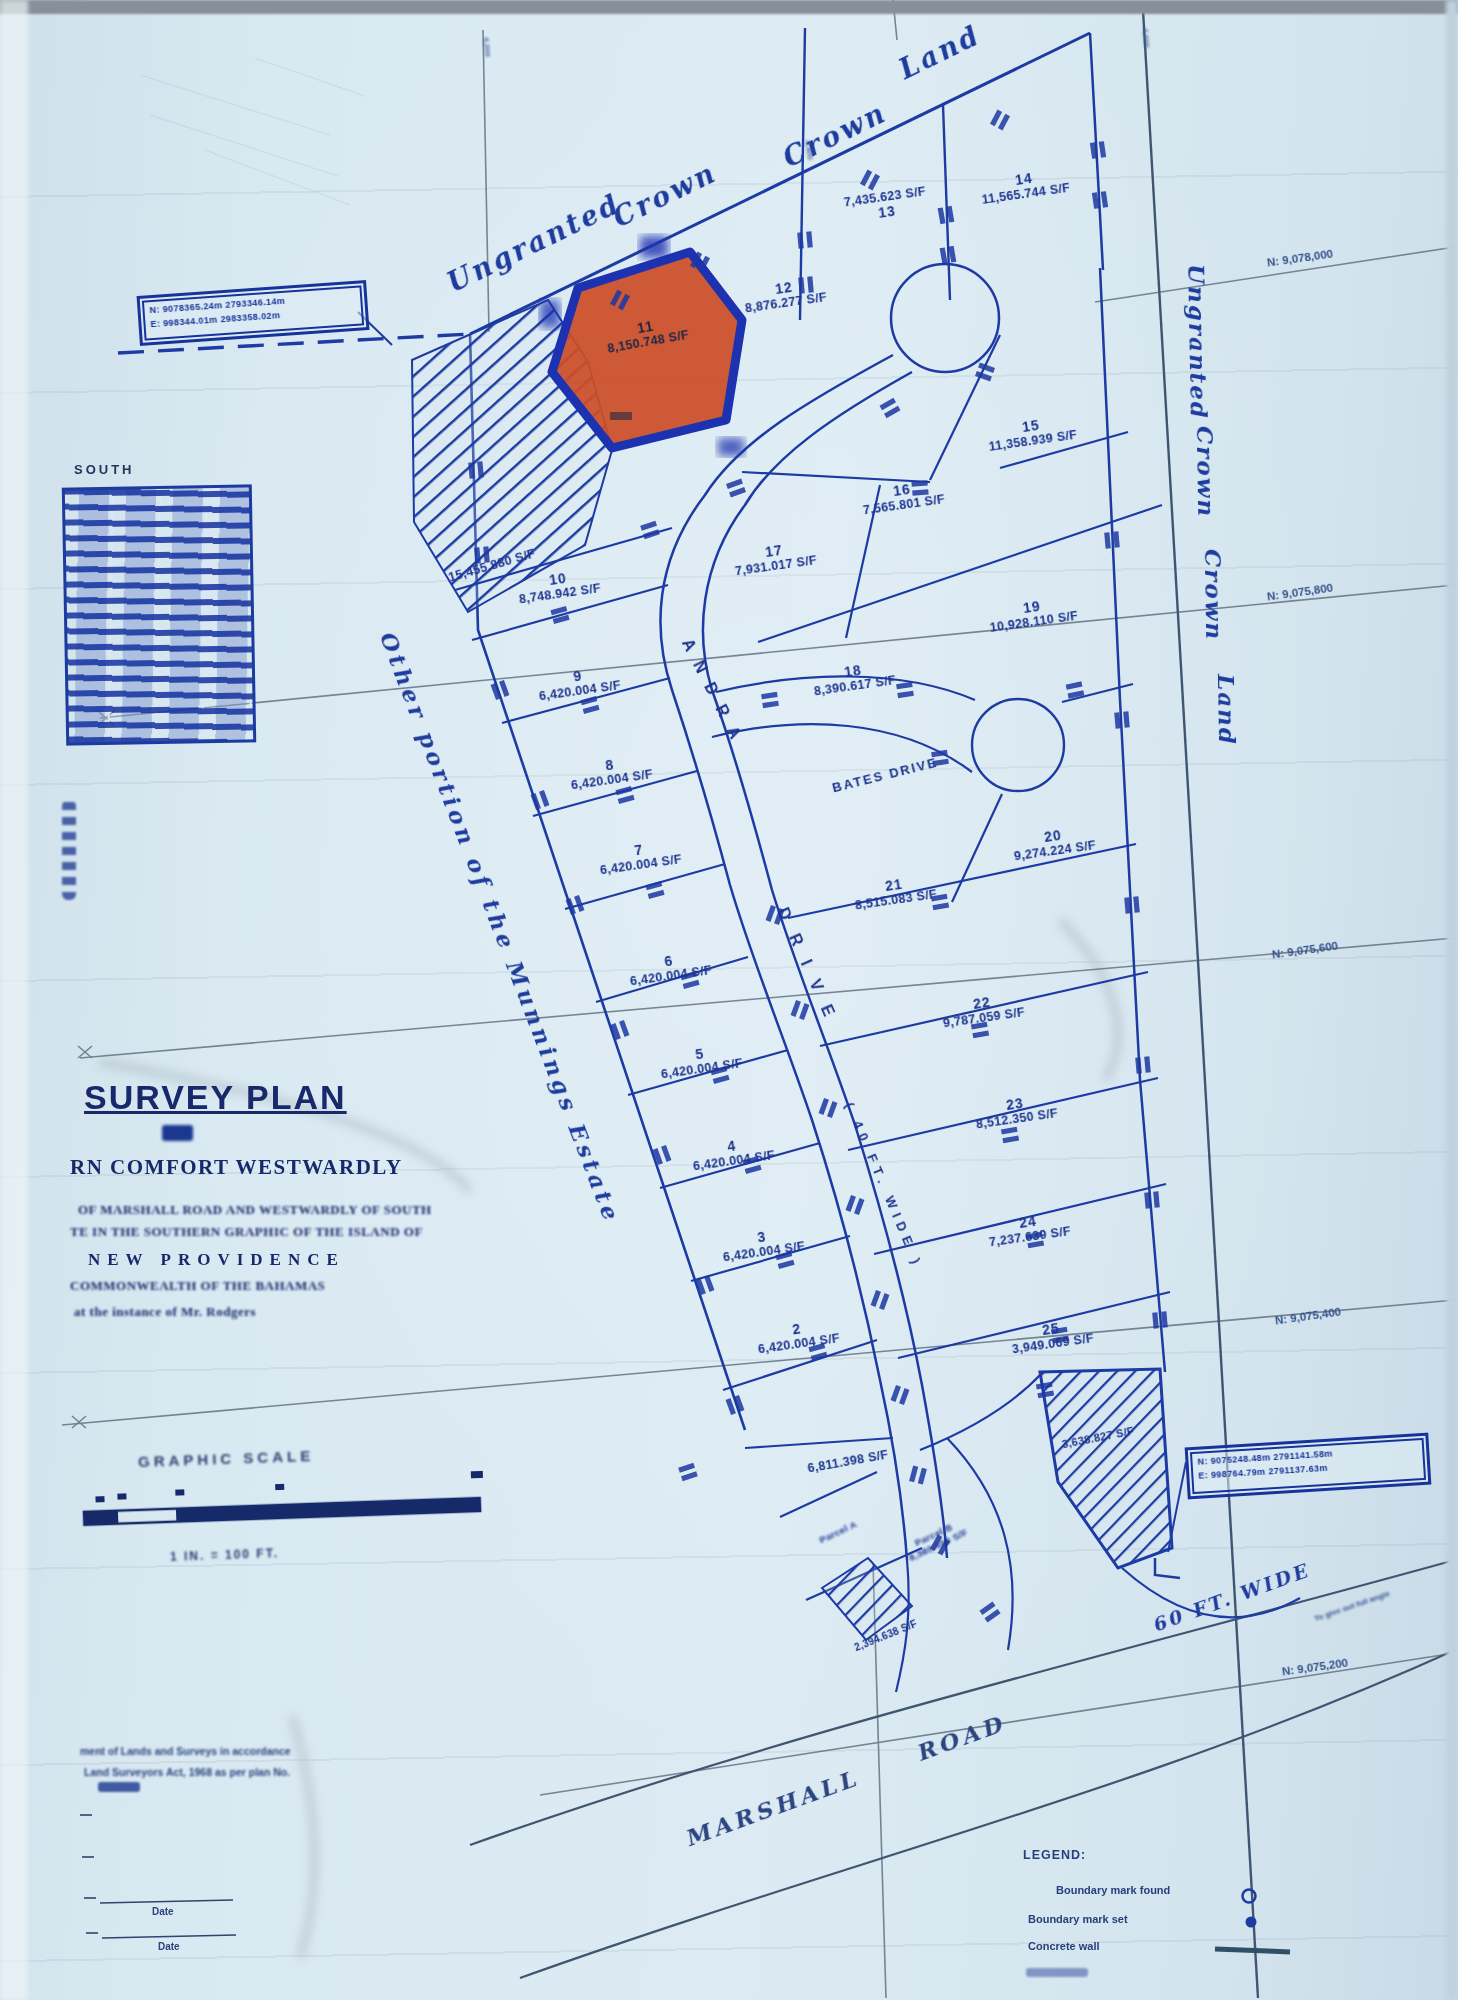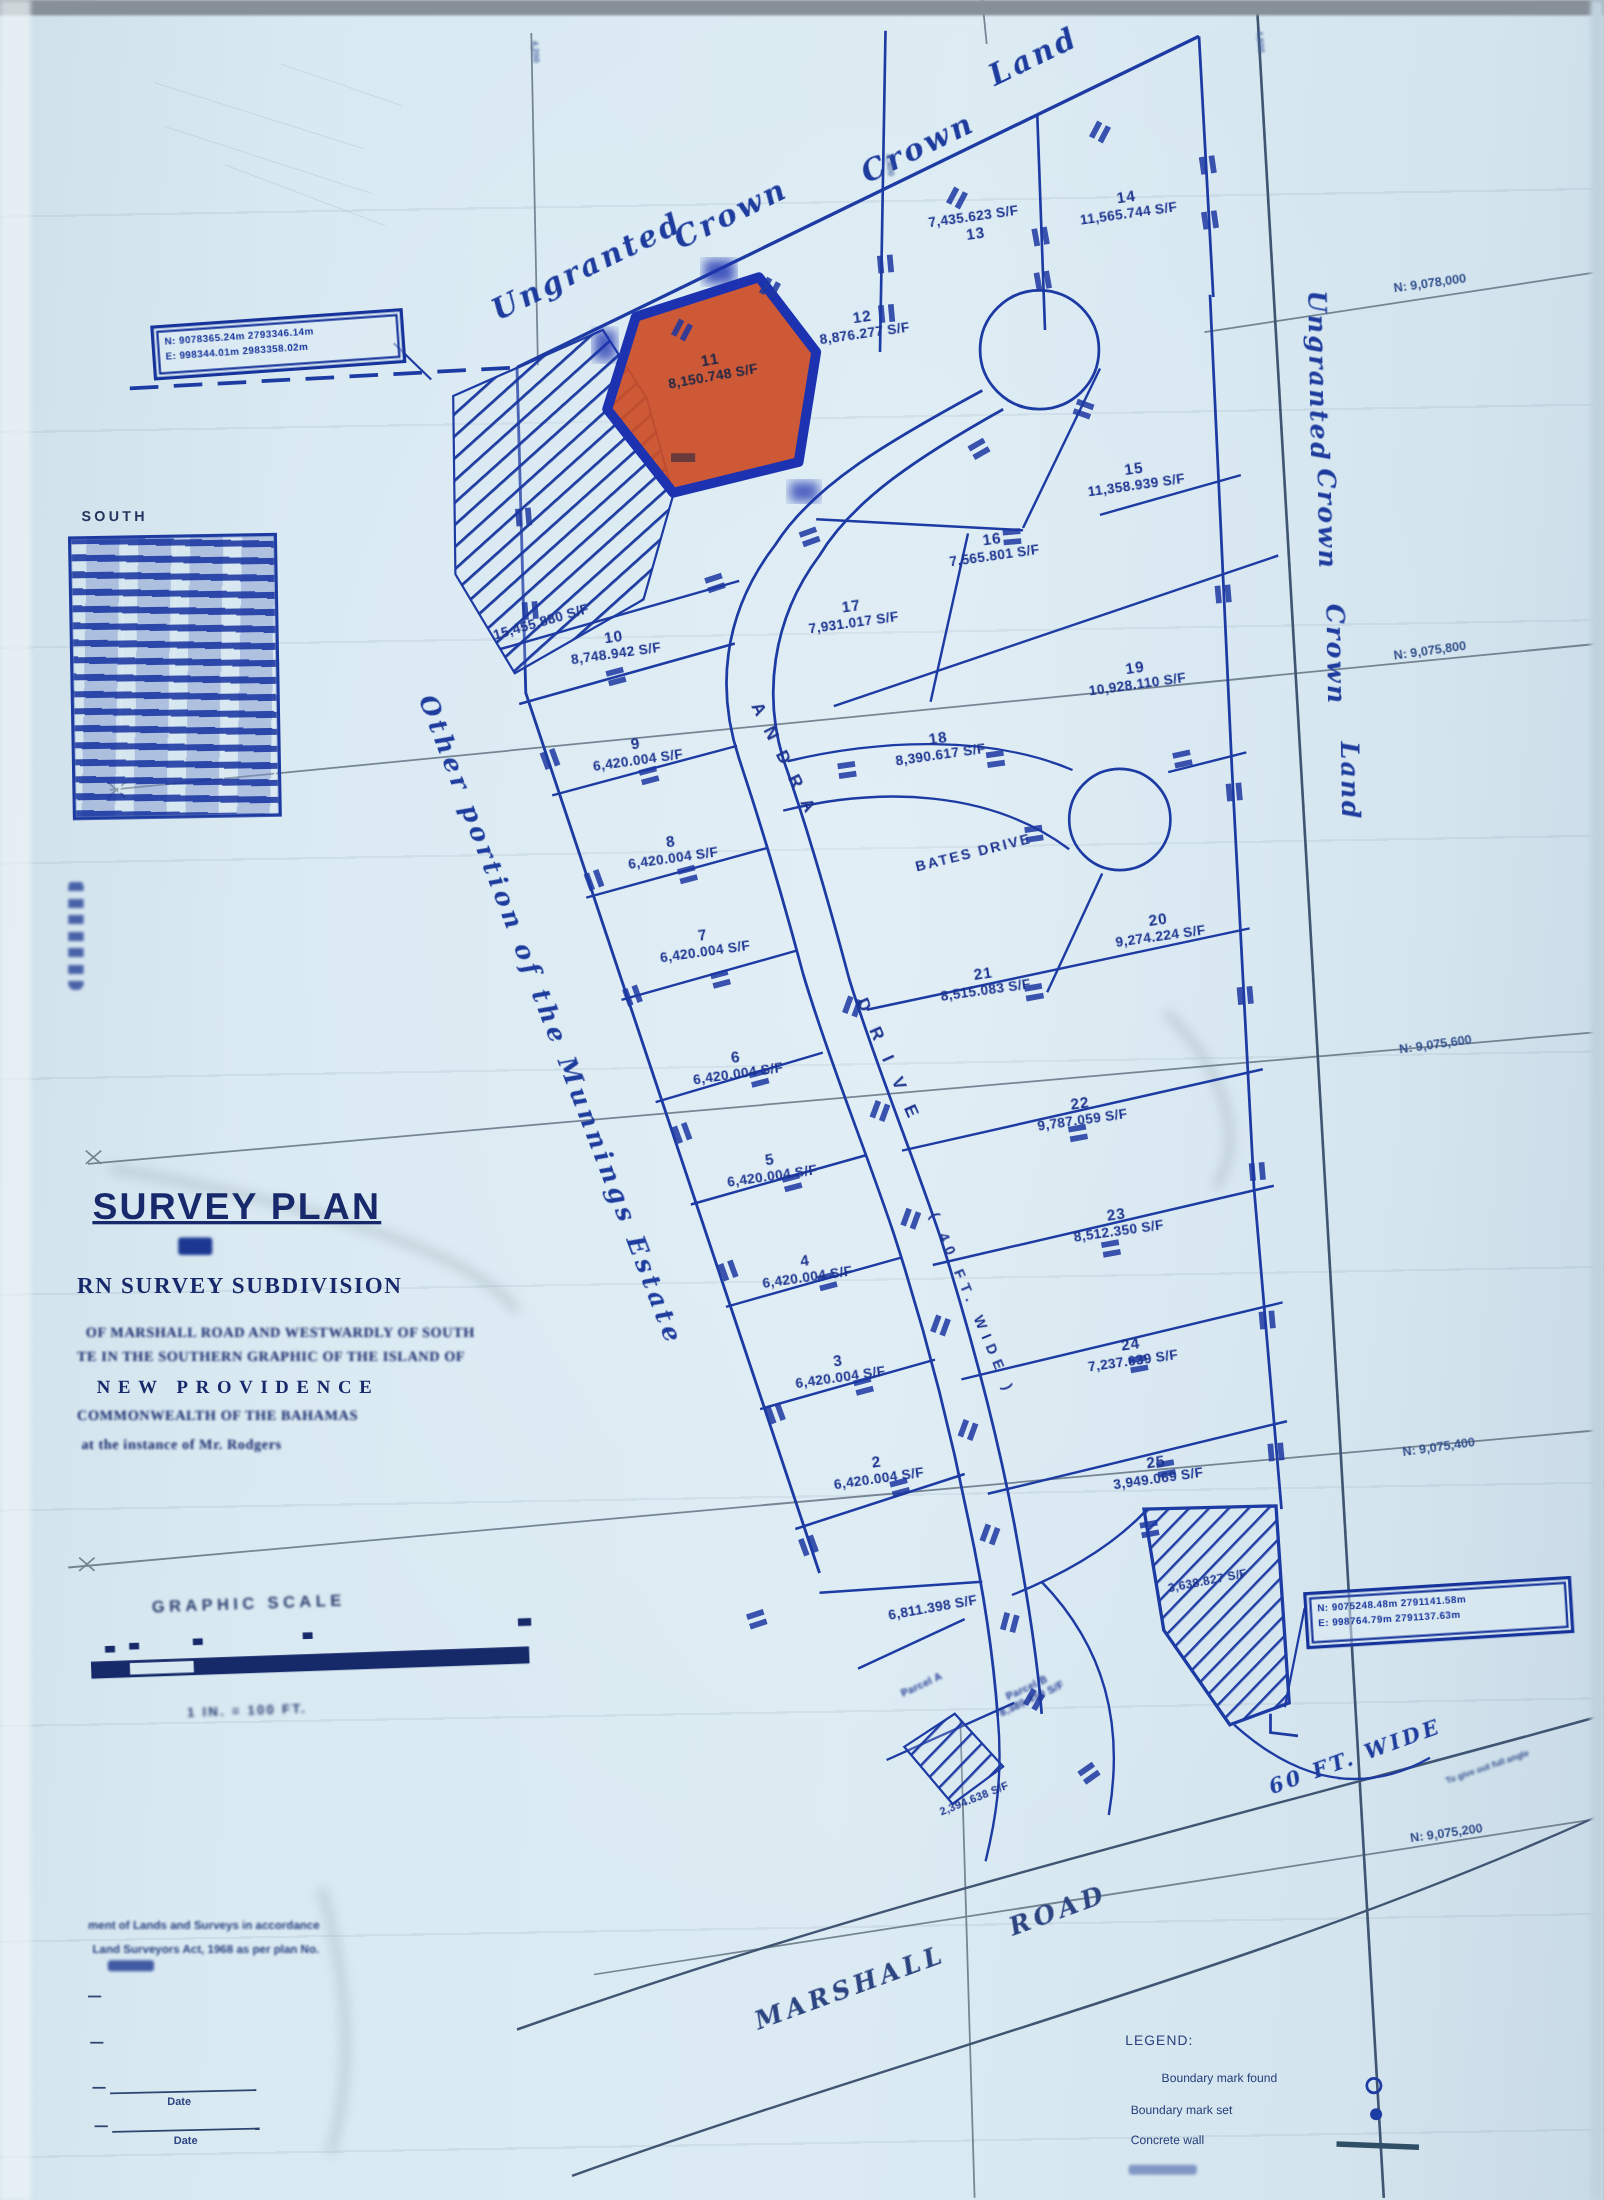--- a/index.html
+++ b/index.html
@@ -27,21 +27,21 @@
   .datatable{position:absolute;left:64px;top:486px;width:184px;height:252px;border:3px solid #1c3aa0;
      transform:rotate(-1deg);filter:blur(.45px);
      background-image:
        repeating-linear-gradient(2deg, rgba(27,55,162,.88) 0 6px, rgba(216,232,242,.28) 6px 15.5px),
        repeating-linear-gradient(92deg, rgba(220,234,243,.95) 0 2px, rgba(0,0,0,0) 2px 14px, rgba(27,55,162,.30) 14px 44px, rgba(0,0,0,0) 44px 47px);}
   .titleblock{position:absolute;left:70px;top:1078px;width:520px;color:#17296b;}
   .t-main{font-size:34px;font-weight:bold;letter-spacing:2px;filter:blur(.35px);text-decoration:underline;}
   .t-sub{font-family:"Liberation Serif",serif;font-size:21px;font-weight:bold;letter-spacing:1.5px;filter:blur(.55px);}
   .t-small{font-family:"Liberation Serif",serif;font-size:13px;font-weight:bold;filter:blur(.9px);letter-spacing:.5px;}
   .t-isl{font-family:"Liberation Serif",serif;font-size:17px;font-weight:bold;letter-spacing:7px;filter:blur(.45px);}
-  .legend-txt{font-size:11px;font-weight:normal;color:#27407c;filter:blur(.7px);}
+  .legend-txt{font-size:11px;font-weight:bold;color:#27407c;filter:blur(.7px);}
 </style>
 </head>
 <body>
 
 <div class="page">
 
   <svg width="1458" height="2000" viewBox="0 0 1458 2000" style="position:absolute;left:0;top:0">
     <defs>
       <pattern id="hatch1" width="15" height="15" patternTransform="rotate(48)" patternUnits="userSpaceOnUse">
         <rect width="15" height="15" fill="rgba(215,231,241,.25)"></rect>
@@ -473,21 +473,21 @@
   <div class="lbl" style="left:856px;top:1100px;font-size:13px;letter-spacing:6px;transform-origin:0 0;transform:rotate(67deg);filter:blur(.45px)">( 40 FT. WIDE )</div>
   <div class="lbl" style="left:885px;top:775px;font-size:13px;letter-spacing:2px;transform:translate(-50%,-50%) rotate(-14deg);filter:blur(.45px)">BATES DRIVE</div>
   <div class="lbl script" style="left:773px;top:1807px;font-size:23px;letter-spacing:4px;transform:translate(-50%,-50%) rotate(-20deg);color:#2c4480;filter:blur(.4px)">MARSHALL</div>
   <div class="lbl script" style="left:962px;top:1737px;font-size:23px;letter-spacing:4px;transform:translate(-50%,-50%) rotate(-20deg);color:#2c4480;filter:blur(.4px)">ROAD</div>
   <div class="lbl script" style="left:1232px;top:1597px;font-size:19px;letter-spacing:3px;transform:translate(-50%,-50%) rotate(-20deg);filter:blur(.4px)">60 FT. WIDE</div>
   <div class="lbl" style="left:1352px;top:1606px;font-size:8px;transform:translate(-50%,-50%) rotate(-19deg);filter:blur(.9px);color:#35508c">To give out full angle</div>
 
   <div class="titleblock">
     <div class="t-main" style="margin-left:14px">SURVEY PLAN</div>
     <div class="t-small" style="margin:8px 0 0 92px;filter:blur(1.4px);background:#1b3790;color:#1b3790;border-radius:3px;display:inline-block;padding:0 6px">OF</div>
-    <div class="t-sub" style="margin-top:14px">RN SURVEY SUBDIVISION</div>
+    <div class="t-sub" style="margin-top:14px">RN COMFORT WESTWARDLY</div>
     <div class="t-small" style="margin:22px 0 0 8px">OF MARSHALL ROAD AND WESTWARDLY OF SOUTH</div>
     <div class="t-small" style="margin:6px 0 0 0">TE IN THE SOUTHERN GRAPHIC OF THE ISLAND OF</div>
     <div class="t-isl" style="margin:10px 0 0 18px">NEW PROVIDENCE</div>
     <div class="t-small" style="margin:8px 0 0 0;filter:blur(1.1px)">COMMONWEALTH OF THE BAHAMAS</div>
     <div class="t-small" style="margin:10px 0 0 4px;filter:blur(1.1px)">at the instance of Mr. Rodgers</div>
   </div>
 
   <div class="lbl" style="left:138px;top:1450px;font-size:15px;letter-spacing:4px;color:#2c3f6e;filter:blur(.8px);transform:rotate(-2deg)">GRAPHIC SCALE</div>
   <div class="lbl" style="left:170px;top:1548px;font-size:12px;letter-spacing:2px;color:#253a6d;filter:blur(1.3px);transform:rotate(-2deg)">1 IN. = 100 FT.</div>
 

